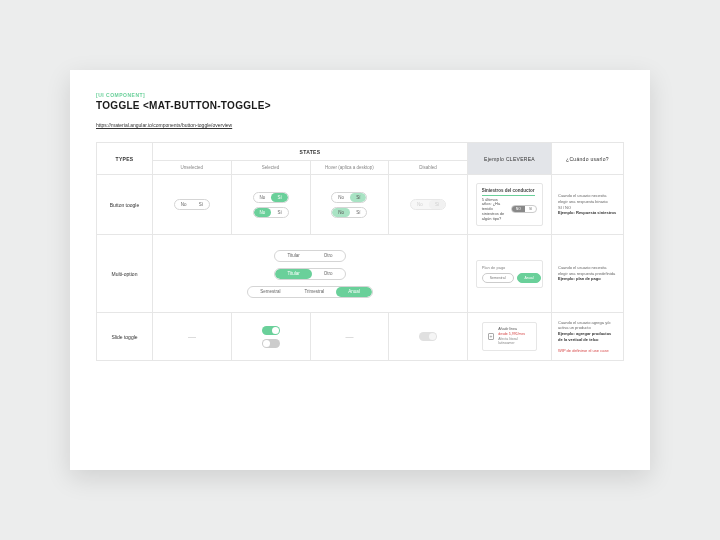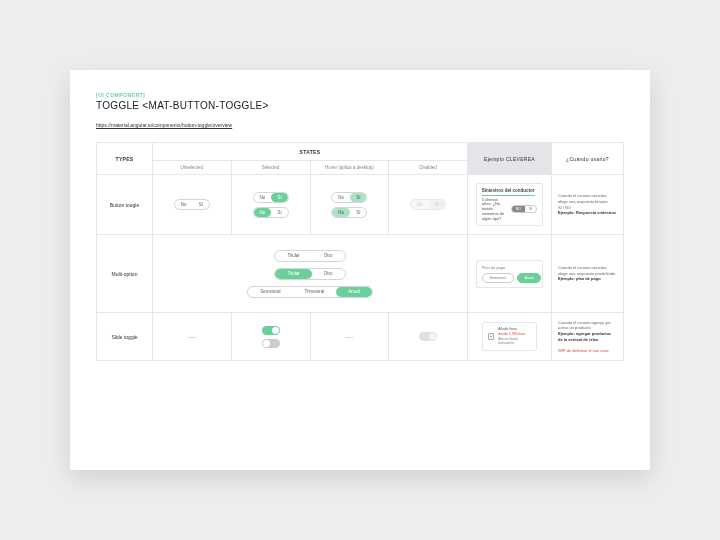--- a/index.html
+++ b/index.html
@@ -23,21 +23,21 @@
   }
   .eyebrow {
     font-size: 5px;
     letter-spacing: 0.5px;
     color: #6ad09a;
     font-weight: 600;
     margin-bottom: 2px;
   }
   .title {
     font-size: 10px;
-    font-weight: 400;
+    font-weight: 700;
     letter-spacing: 0.3px;
     color: #1a1a1a;
     margin-bottom: 2px;
   }
   .link {
     font-size: 5px;
     color: #333;
     text-decoration: underline;
     margin-bottom: 14px;
     display: inline-block;

